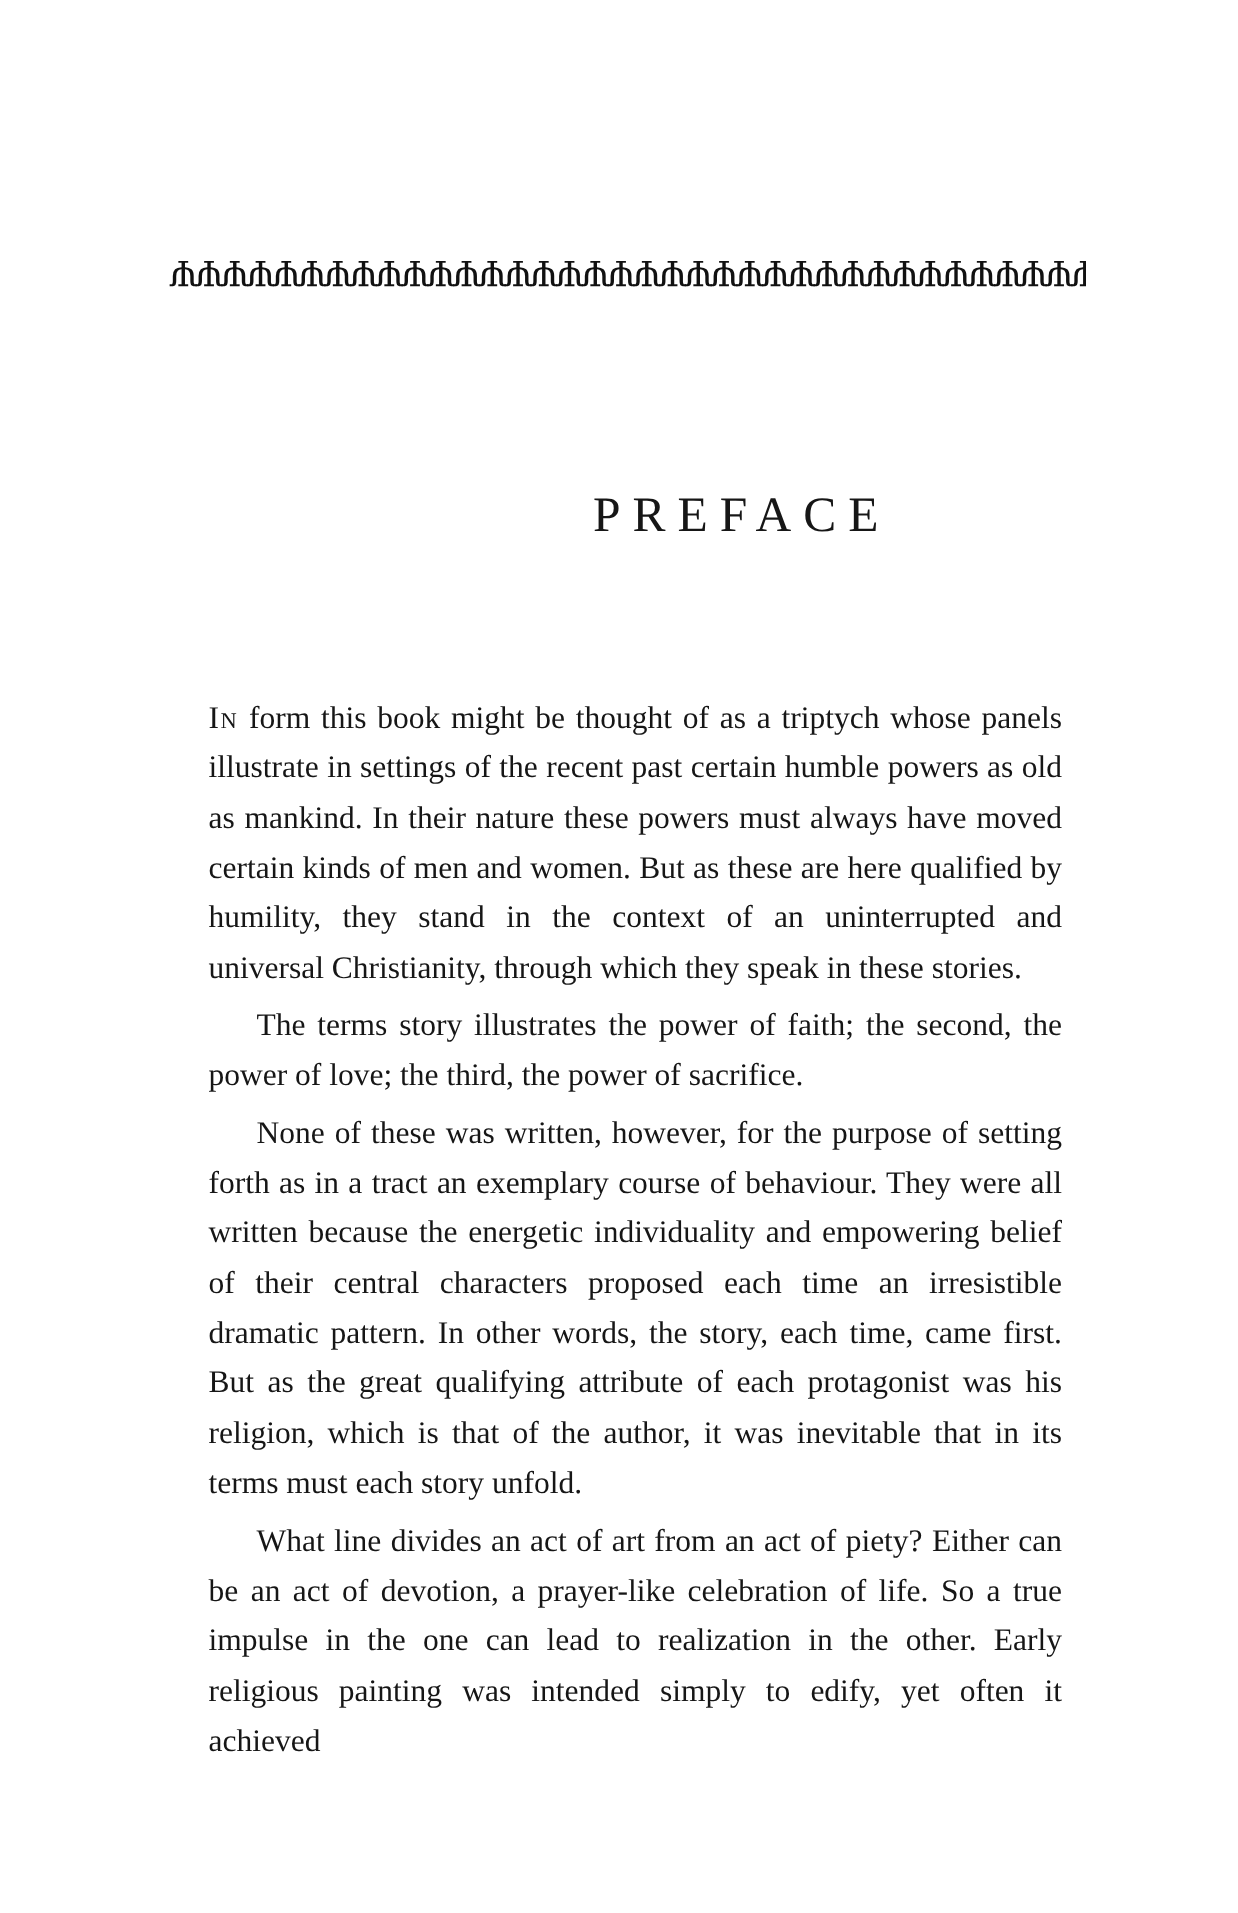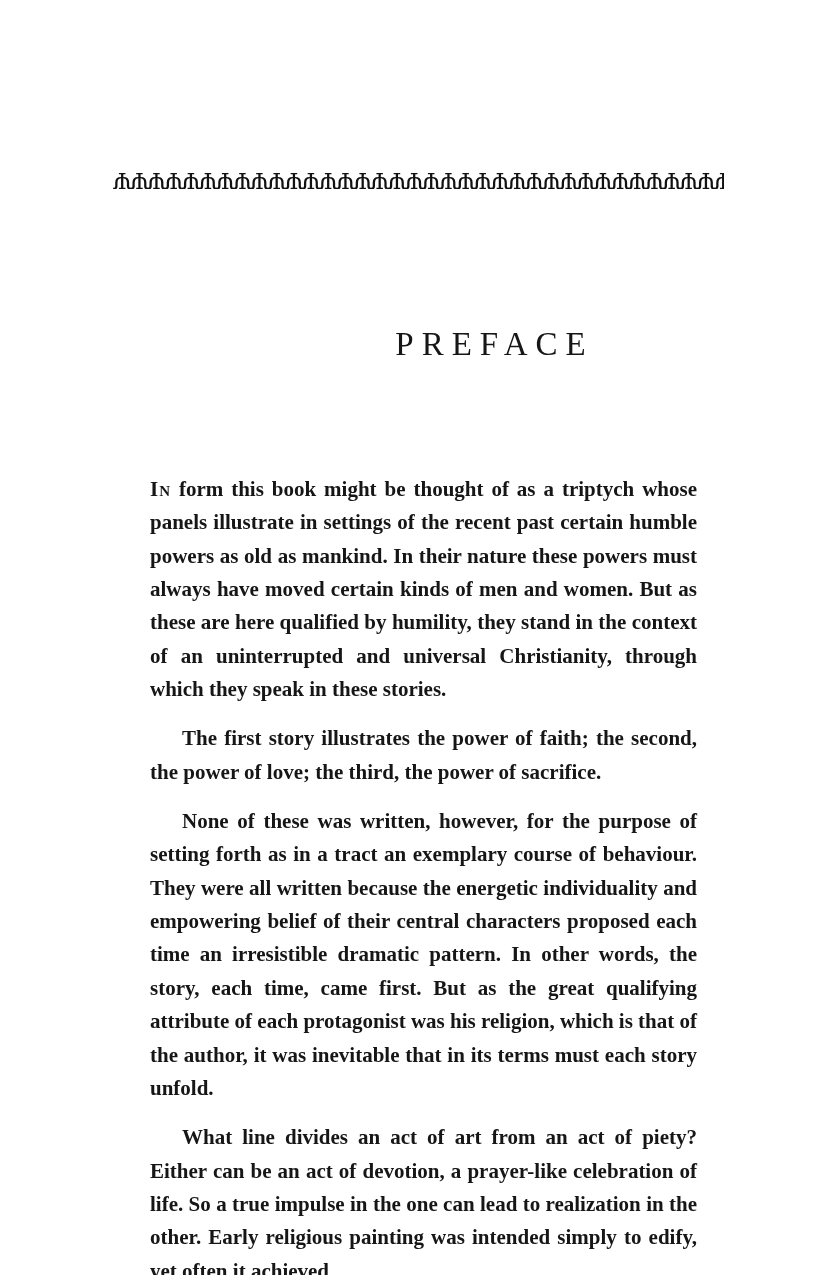--- a/index.html
+++ b/index.html
@@ -51,23 +51,22 @@
     position: absolute;
     top: 457px;
     left: 134px;
     width: 579px;
     font-size: 21px;
     line-height: 33.35px;
     text-align: justify;
     color: #161616;
   }
   .para {
-    margin: 16px;
+    margin: 5px;
     padding: 0;
-    font-weight: bold;
   }
   .para.indent {
     text-indent: 32px;
   }
   .lead-word {
     font-variant: small-caps;
     letter-spacing: 1px;
   }
 </style>
 </head>
@@ -75,20 +74,20 @@
 
 <div class="page">
 
   <div class="ornament">ΨΨΨΨΨΨΨΨΨΨΨΨΨΨΨΨΨΨΨΨΨΨΨΨΨΨΨΨΨΨΨΨΨΨΨΨΨΨΨΨΨΨΨΨΨ</div>
 
   <h1 class="title">PREFACE</h1>
 
   <div class="body-text">
     <p class="para"><span class="lead-word">In</span><span> form this book might be thought of as a triptych whose panels illustrate in settings of the recent past certain humble powers as old as mankind. In their nature these powers must always have moved certain kinds of men and women. But as these are here qualified by humility, they stand in the context of an uninterrupted and universal Christianity, through which they speak in these stories.</span></p>
 
-    <p class="para indent">The first story illustrates the power of faith; the second, the power of love; the third, the power of sacrifice.</p>
+    <p class="para indent">The terms story illustrates the power of faith; the second, the power of love; the third, the power of sacrifice.</p>
 
     <p class="para indent">None of these was written, however, for the purpose of setting forth as in a tract an exemplary course of behaviour. They were all written because the energetic individuality and empowering belief of their central characters proposed each time an irresistible dramatic pattern. In other words, the story, each time, came first. But as the great qualifying attribute of each protagonist was his religion, which is that of the author, it was inevitable that in its terms must each story unfold.</p>
 
     <p class="para indent">What line divides an act of art from an act of piety? Either can be an act of devotion, a prayer-like celebration of life. So a true impulse in the one can lead to realization in the other. Early religious painting was intended simply to edify, yet often it achieved</p>
   </div>
 
 </div>
 
 </body></html>

